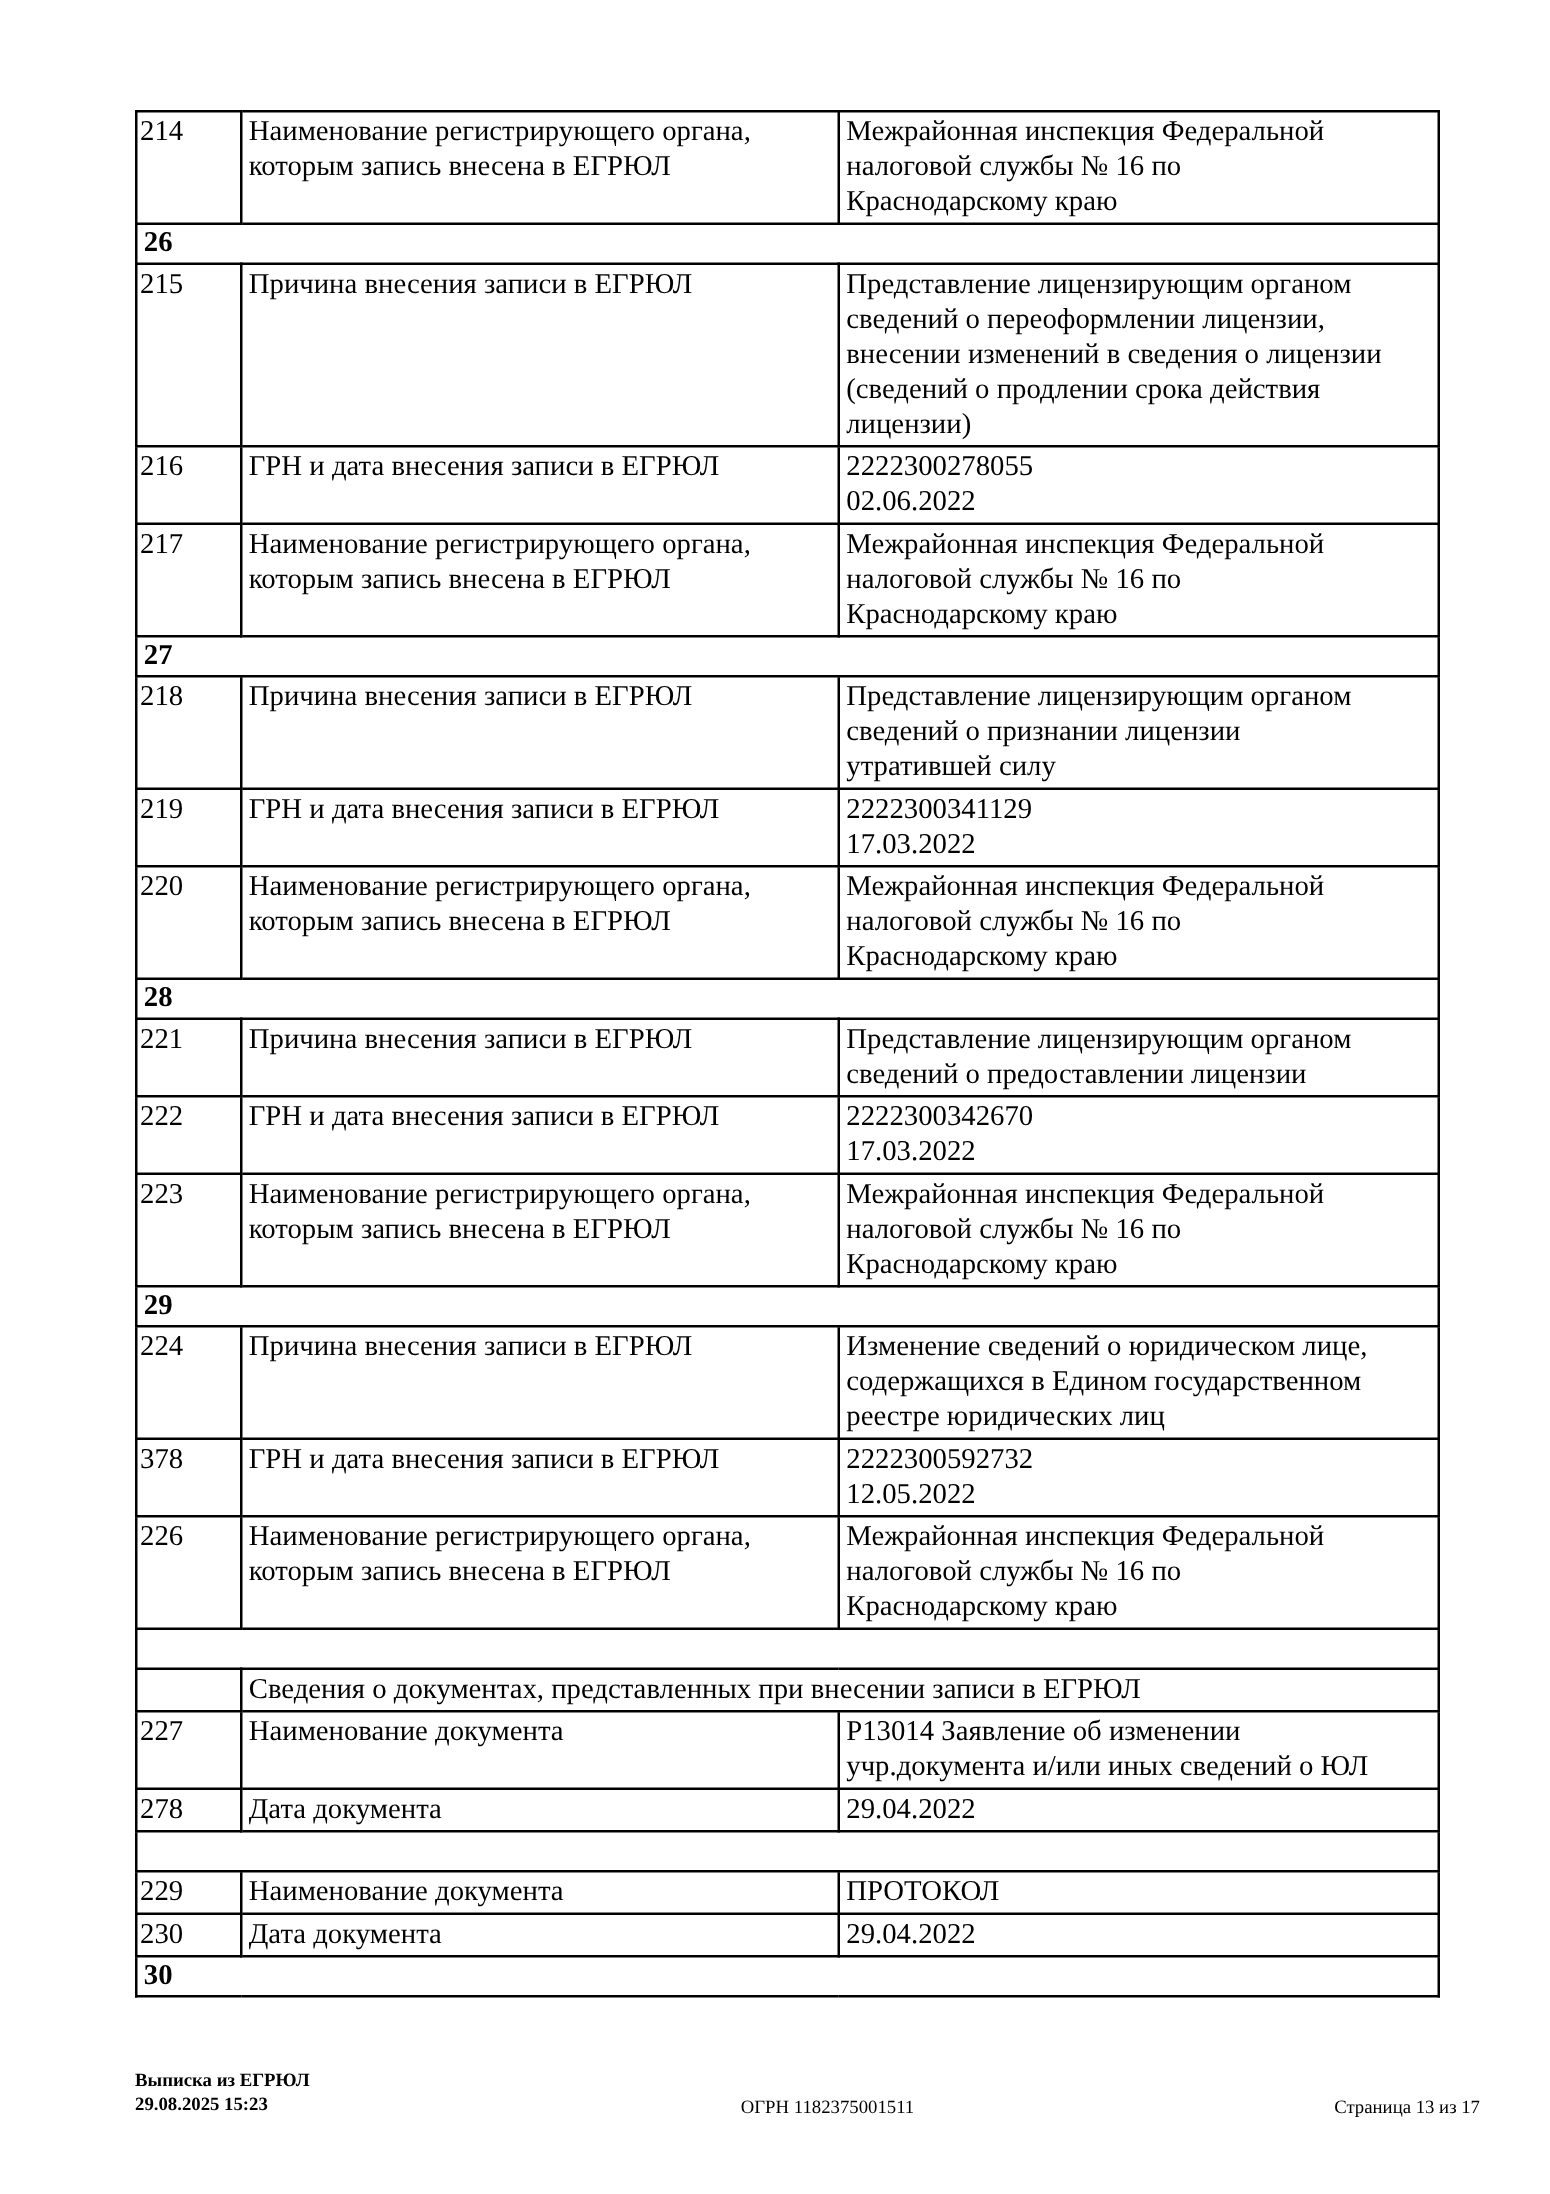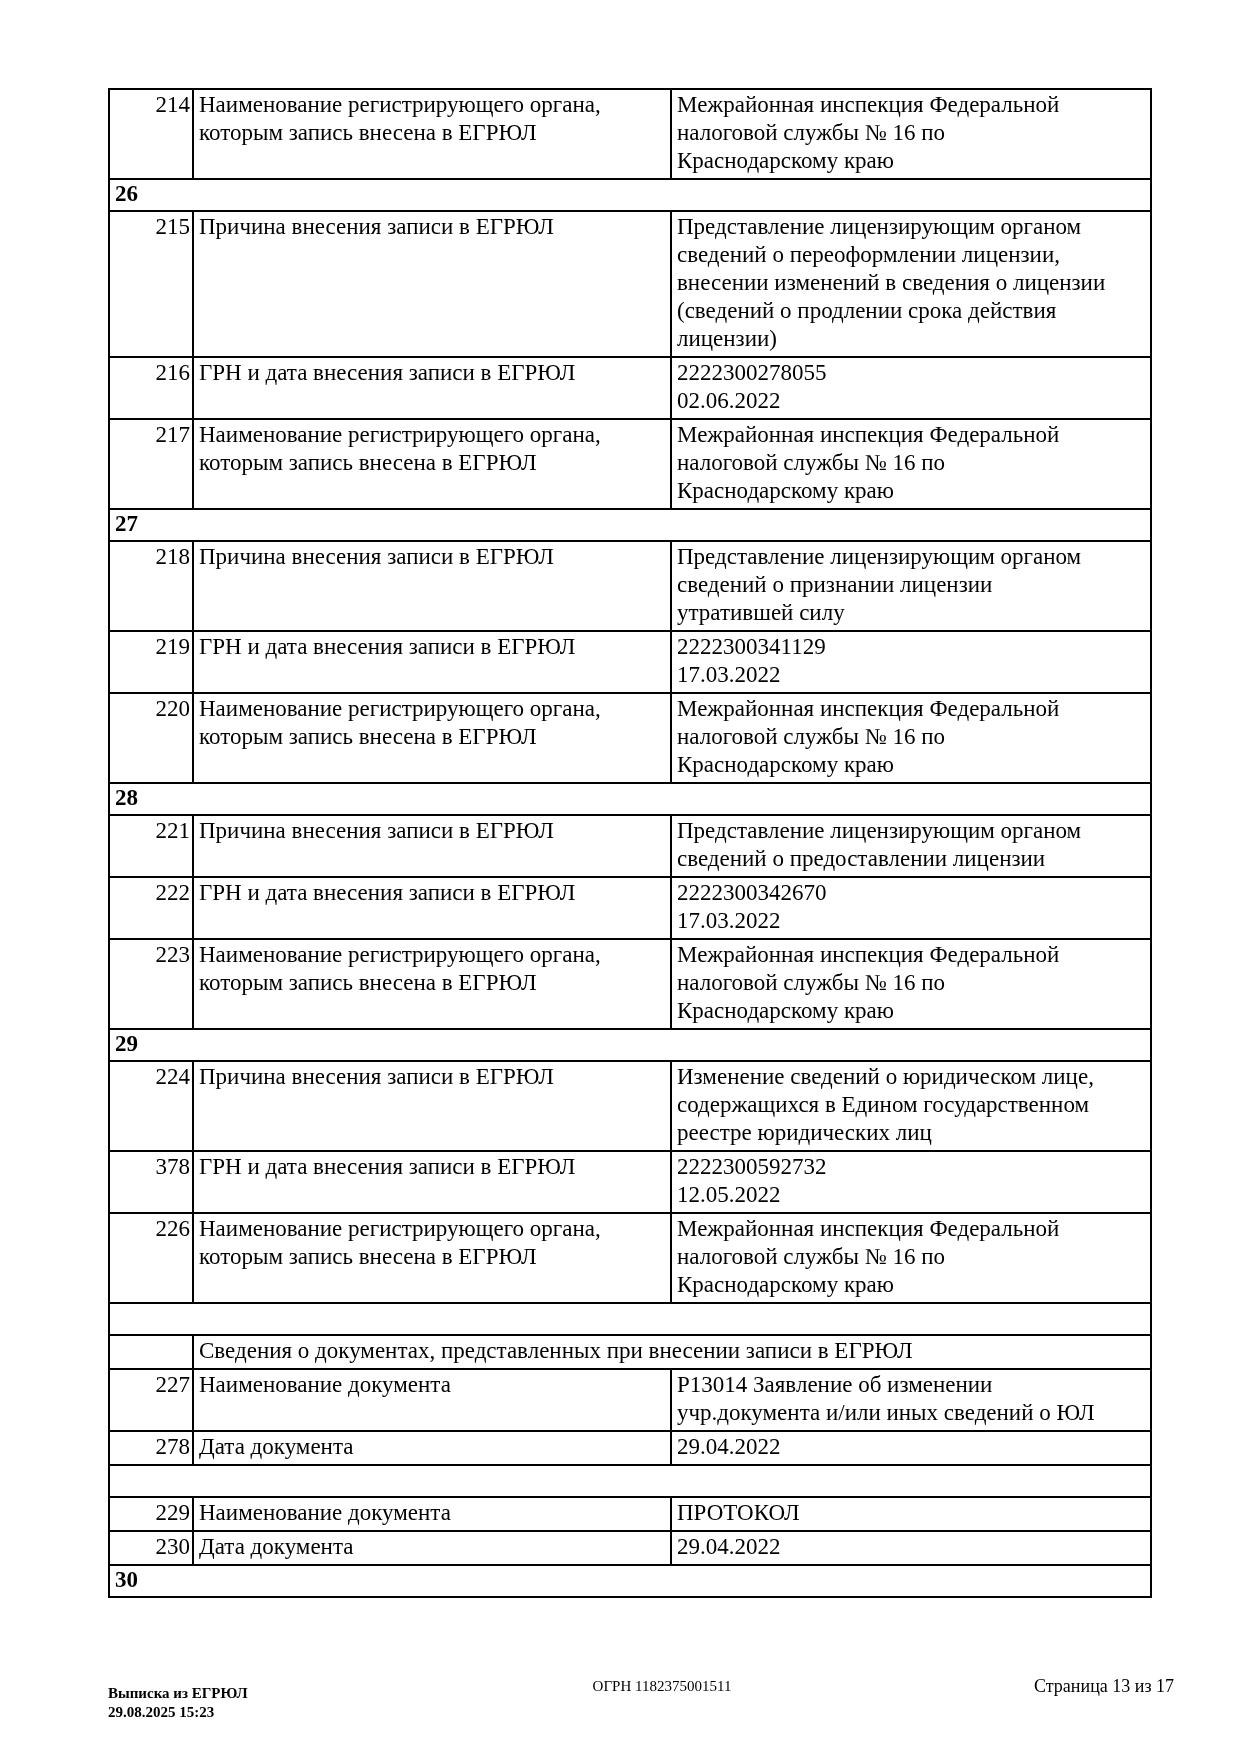--- a/index.html
+++ b/index.html
@@ -17,39 +17,39 @@
   col.w-num{width:84px;}
   col.w-label{width:478px;}
   col.w-value{width:480px;}
   td{
     border:2px solid #000;
     vertical-align:top;
     font-size:23px;line-height:28px;
     padding:1px 5px 3px 5px;
     word-wrap:break-word;
   }
-  td.c-num{text-align:right;padding-left:2px;padding-right:2px;}
+  td.c-num{text-align:left;padding-left:2px;padding-right:2px;}
   td.c-label,td.c-value,td.c-group{white-space:pre-line;}
   td.c-section{
     text-align:left;font-weight:bold;
     padding-top:0;padding-bottom:2px;
   }
   td.c-spacer{height:30px;padding:0;}
   .footer{position:absolute;left:0;top:0;width:1240px;height:1755px;pointer-events:none;}
   .f-left{
     position:absolute;left:108px;top:1656px;
-    font-size:15px;line-height:19px;font-weight:bold;margin-top:28px;
+    font-size:15px;line-height:19px;font-weight:bold;
   }
   .f-ogrn{
     position:absolute;left:0;top:1677px;width:1324px;
     text-align:center;font-size:15px;line-height:19px;
   }
   .f-page{
-    position:absolute;right:66px;top:1677px;
-    font-size:18px;line-height:19px;
+    position:absolute;right:56px;top:1677px;
+    font-size:15px;line-height:19px;
   }
 </style>
 </head>
 <body>
 
 <div class="page">
 
   <table class="egrul">
     <colgroup>
         <col class="w-num">

